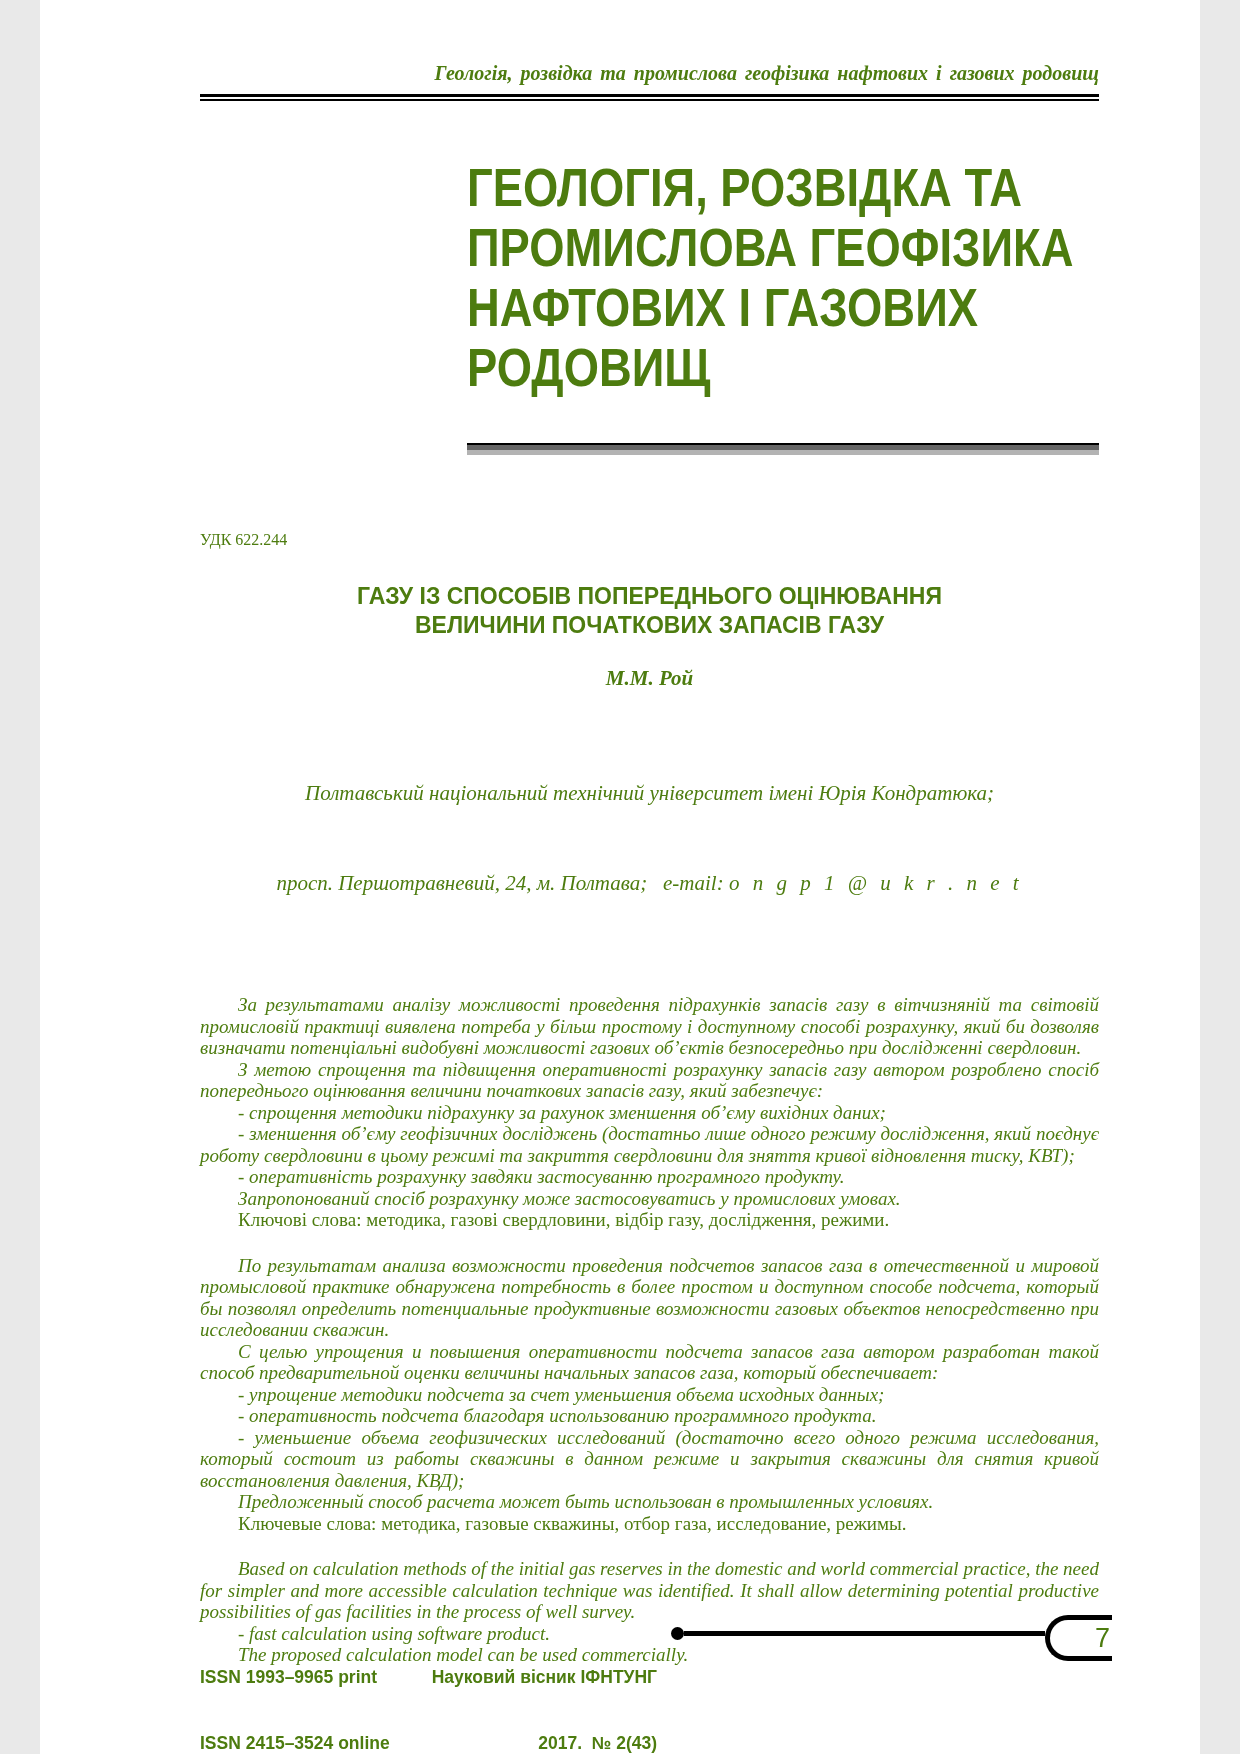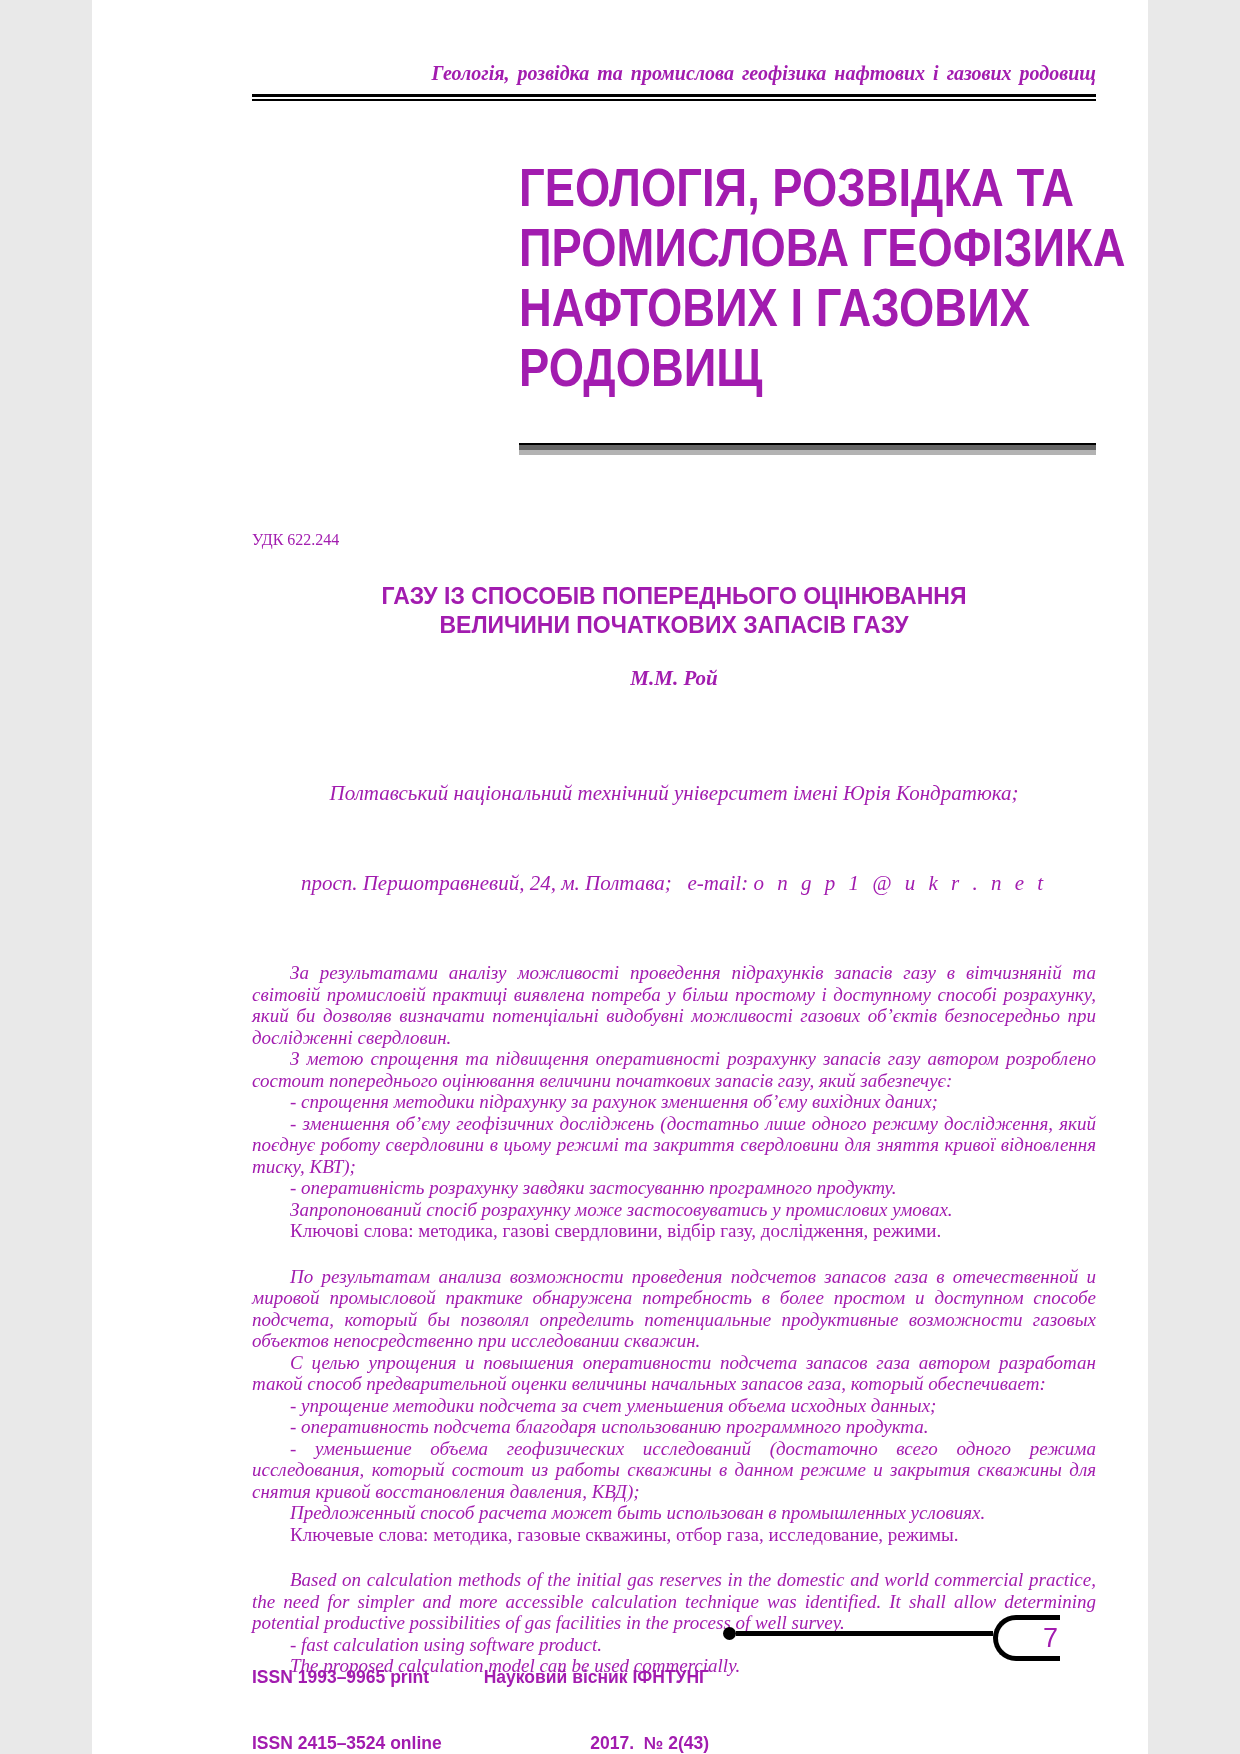--- a/index.html
+++ b/index.html
@@ -1,24 +1,24 @@
 <!DOCTYPE html>
 <html lang="uk"><head>
 <meta charset="utf-8">
 <style>
   html,body{margin:0;padding:0;background:#e9e9e9;}
   .page{
     position:relative;
-    width:1056px;height:1754px;
+    width:1160px;height:1754px;
     margin:0 auto;
     background:#ffffff;
-    color:#a21caf;
+    color:#4d7c0f;
     font-family:"Liberation Serif",serif;
     box-sizing:border-box;
-    padding:60px 52px 0 160px;
+    padding:60px 101px 0 160px;
     overflow:hidden;
   }
   
   .running-head{
     font-family:"Liberation Serif",serif;
     font-style:italic;font-weight:bold;
     font-size:20px;line-height:26px;
     text-align:right;
     word-spacing:3px;
     padding-bottom:8px;
@@ -61,21 +61,21 @@
   .affiliation{
     margin-top:26px;
     text-align:center;
     font-style:italic;
     font-size:21px;line-height:30px;
     white-space:pre-wrap;
   }
   .email{letter-spacing:4px;}
   
   .abstract{
-    margin-top:4px;
+    margin-top:36px;
     font-style:italic;
     font-size:19px;line-height:21.5px;
     text-align:justify;
   }
   .abstract.gap{margin-top:24px;}
   .abstract p{margin:0;text-indent:38px;}
   .abstract p.keywords{font-style:normal;}
   
   .footer{
     position:absolute;
@@ -136,21 +136,21 @@
 
   <div class="author">М.М. Рой</div>
 
   <div class="affiliation">
     <div>Полтавський національний технічний університет імені Юрія Кондратюка;</div>
     <div><span>просп. Першотравневий, 24, м. Полтава;   e-mail: </span><span class="email">o n g p 1 @ u k r . n e t</span></div>
   </div>
 
   <div class="abstract">
     <p>За результатами аналізу можливості проведення підрахунків запасів газу в вітчизняній та світовій промисловій практиці виявлена потреба у більш простому і доступному способі розрахунку, який би дозволяв визначати потенціальні видобувні можливості газових об’єктів безпосередньо при дослідженні свердловин.</p>
-    <p>З метою спрощення та підвищення оперативності розрахунку запасів газу автором розроблено состоит попереднього оцінювання величини початкових запасів газу, який забезпечує:</p>
+    <p>З метою спрощення та підвищення оперативності розрахунку запасів газу автором розроблено спосіб попереднього оцінювання величини початкових запасів газу, який забезпечує:</p>
     <p>- спрощення методики підрахунку за рахунок зменшення об’єму вихідних даних;</p>
     <p>- зменшення об’єму геофізичних досліджень (достатньо лише одного режиму дослідження, який поєднує роботу свердловини в цьому режимі та закриття свердловини для зняття кривої відновлення тиску, КВТ);</p>
     <p>- оперативність розрахунку завдяки застосуванню програмного продукту.</p>
     <p>Запропонований спосіб розрахунку може застосовуватись у промислових умовах.</p>
     <p class="keywords">Ключові слова:  методика, газові свердловини, відбір газу, дослідження, режими.</p>
   </div>
 
   <div class="abstract gap">
     <p>По результатам анализа возможности проведения подсчетов запасов газа в отечественной и мировой промысловой практике обнаружена потребность в более простом и доступном способе подсчета, который бы позволял определить потенциальные продуктивные возможности газовых объектов непосредственно при исследовании скважин.</p>
     <p>С целью упрощения и повышения оперативности подсчета запасов газа автором разработан такой способ предварительной оценки величины начальных запасов газа, который обеспечивает:</p>

